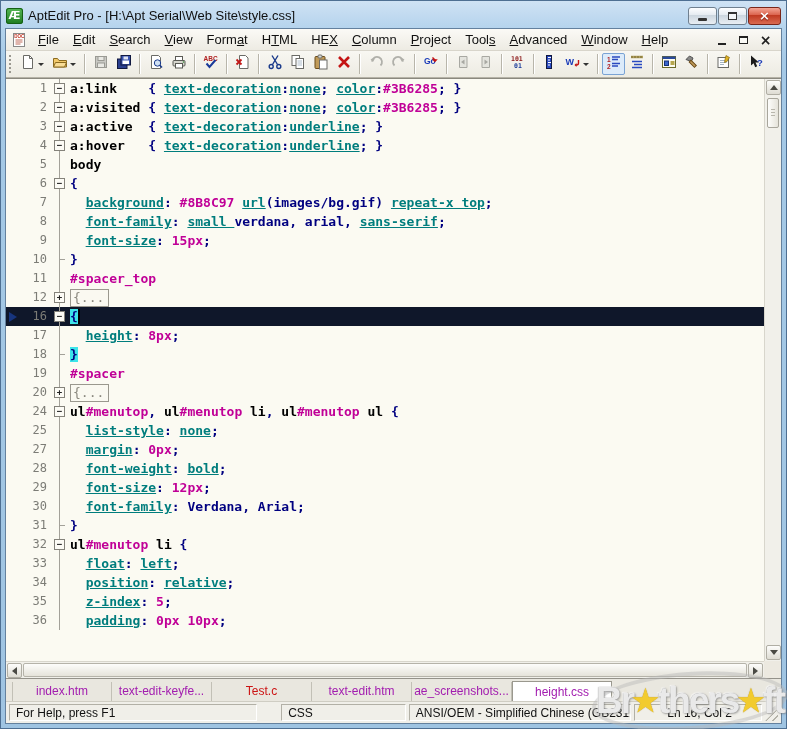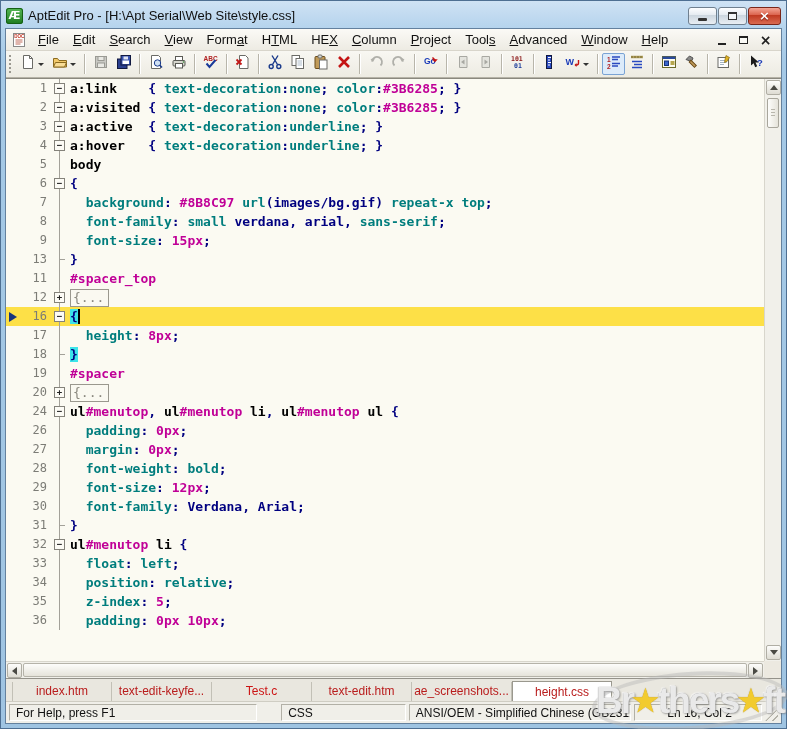--- a/index.html
+++ b/index.html
@@ -48,34 +48,34 @@
     border:1px solid transparent;border-radius:2px;flex:0 0 auto;}
   .tbtn.selected{border-color:#7aa3d4;background:#dcebfa;}
   .dd{width:0;height:0;border-left:3px solid transparent;border-right:3px solid transparent;
     border-top:3px solid #333;margin:0 4px 0 -1px;flex:0 0 auto;}
   .tsep{width:1px;height:20px;background:#b8b5aa;margin:0 4px;box-shadow:1px 0 0 #fff;flex:0 0 auto;}
 
   
   .editor{position:relative;flex:1;background:#fbfaf2;overflow:hidden;border-top:1px solid #8a887e;}
   .code-area{position:absolute;left:0;top:0;right:17px;bottom:17px;overflow:hidden;}
   .row{display:flex;height:19px;white-space:pre;}
-  .row.cur{background:#fde047;}
+  .row.cur{background:#0f172a;}
   .m-mark{width:13px;flex:0 0 13px;position:relative;}
   .row.cur .m-mark::after{content:"";position:absolute;left:3px;top:50%;transform:translateY(-50%);
     border-left:8px solid #17357e;border-top:5px solid transparent;border-bottom:5px solid transparent;}
   .m-num{width:33px;flex:0 0 33px;text-align:right;padding-right:5px;
     font:400 12px/19px "DejaVu Sans Mono",monospace;color:#7c7c76;}
   .m-fold{width:15px;flex:0 0 15px;position:relative;}
   .m-fold::before{content:"";position:absolute;left:7px;top:0;bottom:0;width:1px;background:#a3a199;}
   .m-fold.fend::after{content:"";position:absolute;left:7px;top:9px;width:6px;height:1px;background:#a3a199;}
   .fbox{position:absolute;left:2px;top:4px;width:11px;height:11px;border:1px solid #84827a;
     background:#fcfbf5;color:#222;font:700 9px/9px "DejaVu Sans Mono",monospace;text-align:center;z-index:2;}
   .code{flex:1;font:700 13px/19px "DejaVu Sans Mono",monospace;color:#000;padding-left:3px;overflow:hidden;}
   .tk-s{color:var(--c-s,#000);}
-  .tk-k{color:var(--c-k,#007d7d);}
+  .tk-k{color:var(--c-k,#007d7d);text-decoration:underline;}
   .tk-p{color:var(--c-p,#000080);}
   .tk-w{color:var(--c-w,#000080);text-align:right;}
   .tk-n{color:var(--c-n,#c00097);}
   .tk-i{color:var(--c-i,#c00097);}
   .tk-g{color:#8a887e;border:1px solid #9a988e;padding:0 4px 1px 2px;background:#faf9f1;font-weight:400;}
   .tk-hb{background:var(--c-hb,#3ce4ea);color:var(--c-p,#000080);}
   .caret{display:inline-block;width:2px;height:15px;background:#000;vertical-align:-3px;}
 
   
   .vscroll{position:absolute;top:0;right:0;bottom:17px;width:17px;background:#f1f0ea;border-left:1px solid #d8d6cc;}
@@ -92,21 +92,21 @@
     background:linear-gradient(90deg,#fdfdfb,#e5e3da);border:1px solid #a8a69c;border-radius:2px;}
   .v-thumb::after{content:"";position:absolute;left:3px;right:3px;top:50%;margin-top:-4px;height:8px;
     background:repeating-linear-gradient(#b8b6ac 0 1px,transparent 1px 3px);}
   .sb-down{position:absolute;bottom:0;left:0;}
   .h-thumb{flex:1;margin:1px 0;background:linear-gradient(#fdfdfb,#e5e3da);
     border:1px solid #b5b3a9;border-radius:2px;}
 
   
   .tabbar{height:23px;flex:0 0 23px;background:#e9e7df;border-top:1px solid #94928a;
     display:flex;align-items:flex-end;padding:2px 0 0 6px;}
-  .tab{width:100px;height:19px;line-height:19px;text-align:center;font-size:12px;color:#b91c1c;
+  .tab{width:100px;height:19px;line-height:19px;text-align:center;font-size:12px;color:#a21caf;
     border-right:1px solid #c2c0b6;overflow:hidden;white-space:nowrap;}
   .tab:first-child{border-left:1px solid #c2c0b6;}
   .tab.active{background:#fff;border:1px solid #9a988e;border-bottom:0;height:20px;line-height:20px;}
   .tab.red{color:var(--c-red,#cc1414);}
 
   
   .statusbar{height:22px;flex:0 0 22px;background:#f0efe9;border-top:1px solid #cfcdc3;
     display:flex;gap:3px;padding:2px 3px;font-size:12px;color:#111;}
   .sp{border:1px solid;border-color:#b2b0a6 #fff #fff #b2b0a6;background:#f0efe9;
     padding:1px 6px;white-space:nowrap;overflow:hidden;}
@@ -383,30 +383,30 @@
       <div class="code-area" id="code-rows">
           <div class="row"><span class="m-mark"></span><span class="m-num">1</span><span class="m-fold"><span class="fbox">−</span></span><span class="code"><span class="tk-s">a:link</span><span class="tk-w">    </span><span class="tk-p">{ </span><span class="tk-k">text-decoration</span><span class="tk-p">:</span><span class="tk-k">none</span><span class="tk-p">; </span><span class="tk-k">color</span><span class="tk-p">:</span><span class="tk-n">#3B6285</span><span class="tk-p">; }</span></span></div>
           <div class="row"><span class="m-mark"></span><span class="m-num">2</span><span class="m-fold"><span class="fbox">−</span></span><span class="code"><span class="tk-s">a:visited</span><span class="tk-w"> </span><span class="tk-p">{ </span><span class="tk-k">text-decoration</span><span class="tk-p">:</span><span class="tk-k">none</span><span class="tk-p">; </span><span class="tk-k">color</span><span class="tk-p">:</span><span class="tk-n">#3B6285</span><span class="tk-p">; }</span></span></div>
           <div class="row"><span class="m-mark"></span><span class="m-num">3</span><span class="m-fold"><span class="fbox">−</span></span><span class="code"><span class="tk-s">a:active</span><span class="tk-w">  </span><span class="tk-p">{ </span><span class="tk-k">text-decoration</span><span class="tk-p">:</span><span class="tk-k">underline</span><span class="tk-p">; }</span></span></div>
           <div class="row"><span class="m-mark"></span><span class="m-num">4</span><span class="m-fold"><span class="fbox">−</span></span><span class="code"><span class="tk-s">a:hover</span><span class="tk-w">   </span><span class="tk-p">{ </span><span class="tk-k">text-decoration</span><span class="tk-p">:</span><span class="tk-k">underline</span><span class="tk-p">; }</span></span></div>
           <div class="row"><span class="m-mark"></span><span class="m-num">5</span><span class="m-fold"></span><span class="code"><span class="tk-s">body</span></span></div>
           <div class="row"><span class="m-mark"></span><span class="m-num">6</span><span class="m-fold"><span class="fbox">−</span></span><span class="code"><span class="tk-p">{</span></span></div>
           <div class="row"><span class="m-mark"></span><span class="m-num">7</span><span class="m-fold"></span><span class="code"><span class="tk-w">  </span><span class="tk-k">background</span><span class="tk-p">: </span><span class="tk-n">#8B8C97</span><span class="tk-w"> </span><span class="tk-k">url</span><span class="tk-p">(</span><span class="tk-w">images/bg.gif</span><span class="tk-p">) </span><span class="tk-k">repeat-x top</span><span class="tk-p">;</span></span></div>
           <div class="row"><span class="m-mark"></span><span class="m-num">8</span><span class="m-fold"></span><span class="code"><span class="tk-w">  </span><span class="tk-k">font-family</span><span class="tk-p">: </span><span class="tk-k">small </span><span class="tk-w">verdana</span><span class="tk-p">, </span><span class="tk-w">arial</span><span class="tk-p">, </span><span class="tk-k">sans-serif</span><span class="tk-p">;</span></span></div>
           <div class="row"><span class="m-mark"></span><span class="m-num">9</span><span class="m-fold"></span><span class="code"><span class="tk-w">  </span><span class="tk-k">font-size</span><span class="tk-p">: </span><span class="tk-n">15px</span><span class="tk-p">;</span></span></div>
-          <div class="row"><span class="m-mark"></span><span class="m-num">13</span><span class="m-fold fend"></span><span class="code"><span class="tk-p">}</span></span></div>
+          <div class="row"><span class="m-mark"></span><span class="m-num">10</span><span class="m-fold fend"></span><span class="code"><span class="tk-p">}</span></span></div>
           <div class="row"><span class="m-mark"></span><span class="m-num">11</span><span class="m-fold"></span><span class="code"><span class="tk-i">#spacer_top</span></span></div>
           <div class="row"><span class="m-mark"></span><span class="m-num">12</span><span class="m-fold"><span class="fbox">+</span></span><span class="code"><span class="tk-g">{...</span></span></div>
           <div class="row cur"><span class="m-mark"></span><span class="m-num">16</span><span class="m-fold"><span class="fbox">−</span></span><span class="code"><span class="tk-hb">{</span><span class="caret"></span></span></div>
           <div class="row"><span class="m-mark"></span><span class="m-num">17</span><span class="m-fold"></span><span class="code"><span class="tk-w">  </span><span class="tk-k">height</span><span class="tk-p">: </span><span class="tk-n">8px</span><span class="tk-p">;</span></span></div>
           <div class="row"><span class="m-mark"></span><span class="m-num">18</span><span class="m-fold fend"></span><span class="code"><span class="tk-hb">}</span></span></div>
           <div class="row"><span class="m-mark"></span><span class="m-num">19</span><span class="m-fold"></span><span class="code"><span class="tk-i">#spacer</span></span></div>
           <div class="row"><span class="m-mark"></span><span class="m-num">20</span><span class="m-fold"><span class="fbox">+</span></span><span class="code"><span class="tk-g">{...</span></span></div>
           <div class="row"><span class="m-mark"></span><span class="m-num">24</span><span class="m-fold"><span class="fbox">−</span></span><span class="code"><span class="tk-s">ul</span><span class="tk-i">#menutop</span><span class="tk-p">, </span><span class="tk-s">ul</span><span class="tk-i">#menutop</span><span class="tk-s"> li</span><span class="tk-p">, </span><span class="tk-s">ul</span><span class="tk-i">#menutop</span><span class="tk-s"> ul </span><span class="tk-p">{</span></span></div>
-          <div class="row"><span class="m-mark"></span><span class="m-num">26</span><span class="m-fold"></span><span class="code"><span class="tk-w">  </span><span class="tk-k">padding</span><span class="tk-p">: </span><span class="tk-n">0px</span><span class="tk-p">;</span></span></div>
+          <div class="row"><span class="m-mark"></span><span class="m-num">25</span><span class="m-fold"></span><span class="code"><span class="tk-w">  </span><span class="tk-k">list-style</span><span class="tk-p">: </span><span class="tk-k">none</span><span class="tk-p">;</span></span></div>
           <div class="row"><span class="m-mark"></span><span class="m-num">27</span><span class="m-fold"></span><span class="code"><span class="tk-w">  </span><span class="tk-k">margin</span><span class="tk-p">: </span><span class="tk-n">0px</span><span class="tk-p">;</span></span></div>
           <div class="row"><span class="m-mark"></span><span class="m-num">28</span><span class="m-fold"></span><span class="code"><span class="tk-w">  </span><span class="tk-k">font-weight</span><span class="tk-p">: </span><span class="tk-k">bold</span><span class="tk-p">;</span></span></div>
           <div class="row"><span class="m-mark"></span><span class="m-num">29</span><span class="m-fold"></span><span class="code"><span class="tk-w">  </span><span class="tk-k">font-size</span><span class="tk-p">: </span><span class="tk-n">12px</span><span class="tk-p">;</span></span></div>
           <div class="row"><span class="m-mark"></span><span class="m-num">30</span><span class="m-fold"></span><span class="code"><span class="tk-w">  </span><span class="tk-k">font-family</span><span class="tk-p">: </span><span class="tk-w">Verdana</span><span class="tk-p">, </span><span class="tk-w">Arial</span><span class="tk-p">;</span></span></div>
           <div class="row"><span class="m-mark"></span><span class="m-num">31</span><span class="m-fold fend"></span><span class="code"><span class="tk-p">}</span></span></div>
           <div class="row"><span class="m-mark"></span><span class="m-num">32</span><span class="m-fold"><span class="fbox">−</span></span><span class="code"><span class="tk-s">ul</span><span class="tk-i">#menutop</span><span class="tk-s"> li </span><span class="tk-p">{</span></span></div>
           <div class="row"><span class="m-mark"></span><span class="m-num">33</span><span class="m-fold"></span><span class="code"><span class="tk-w">  </span><span class="tk-k">float</span><span class="tk-p">: </span><span class="tk-k">left</span><span class="tk-p">;</span></span></div>
           <div class="row"><span class="m-mark"></span><span class="m-num">34</span><span class="m-fold"></span><span class="code"><span class="tk-w">  </span><span class="tk-k">position</span><span class="tk-p">: </span><span class="tk-k">relative</span><span class="tk-p">;</span></span></div>
           <div class="row"><span class="m-mark"></span><span class="m-num">35</span><span class="m-fold"></span><span class="code"><span class="tk-w">  </span><span class="tk-k">z-index</span><span class="tk-p">: </span><span class="tk-n">5</span><span class="tk-p">;</span></span></div>
           <div class="row"><span class="m-mark"></span><span class="m-num">36</span><span class="m-fold"></span><span class="code"><span class="tk-w">  </span><span class="tk-k">padding</span><span class="tk-p">: </span><span class="tk-n">0px 10px</span><span class="tk-p">;</span></span></div>

